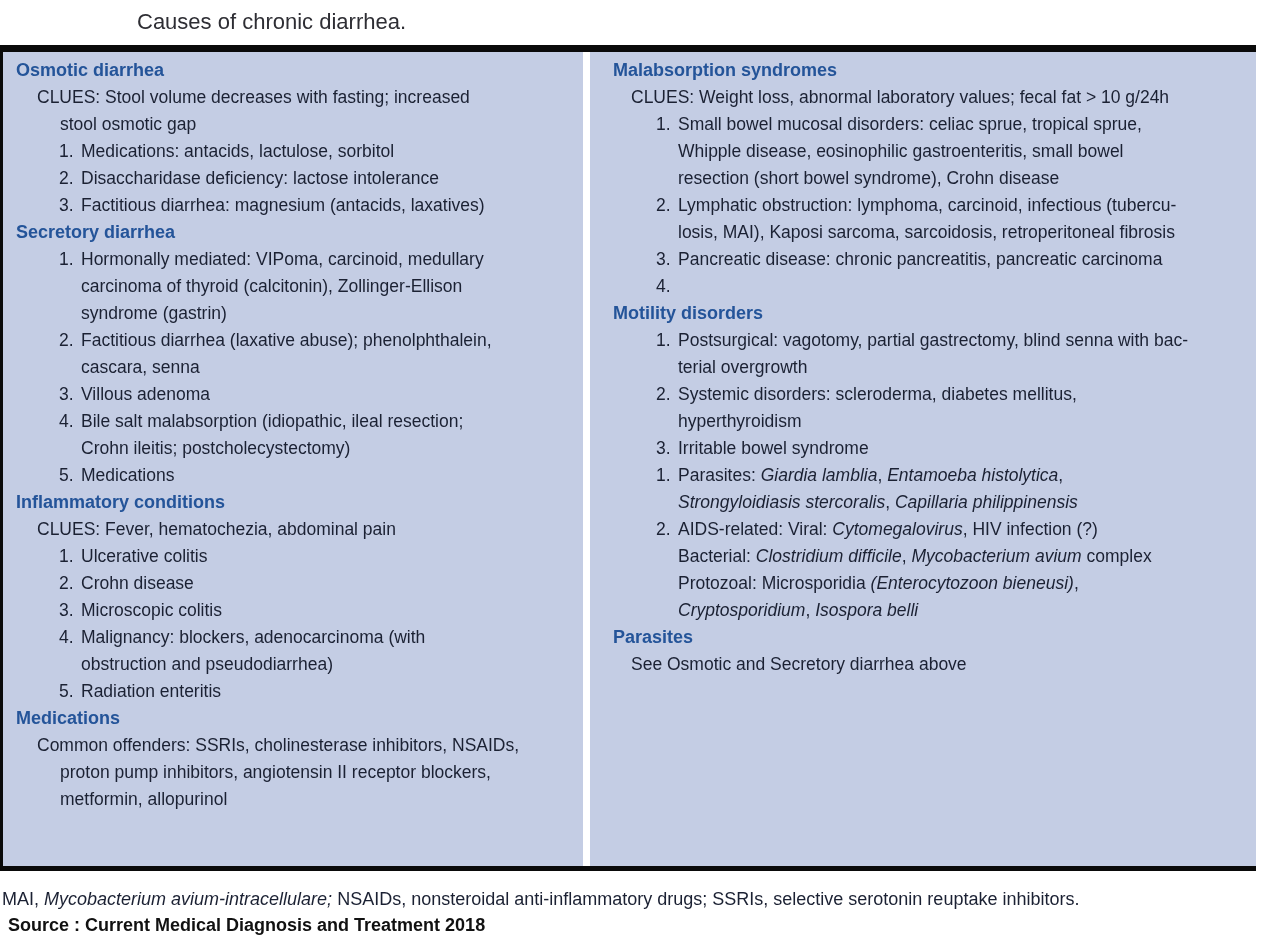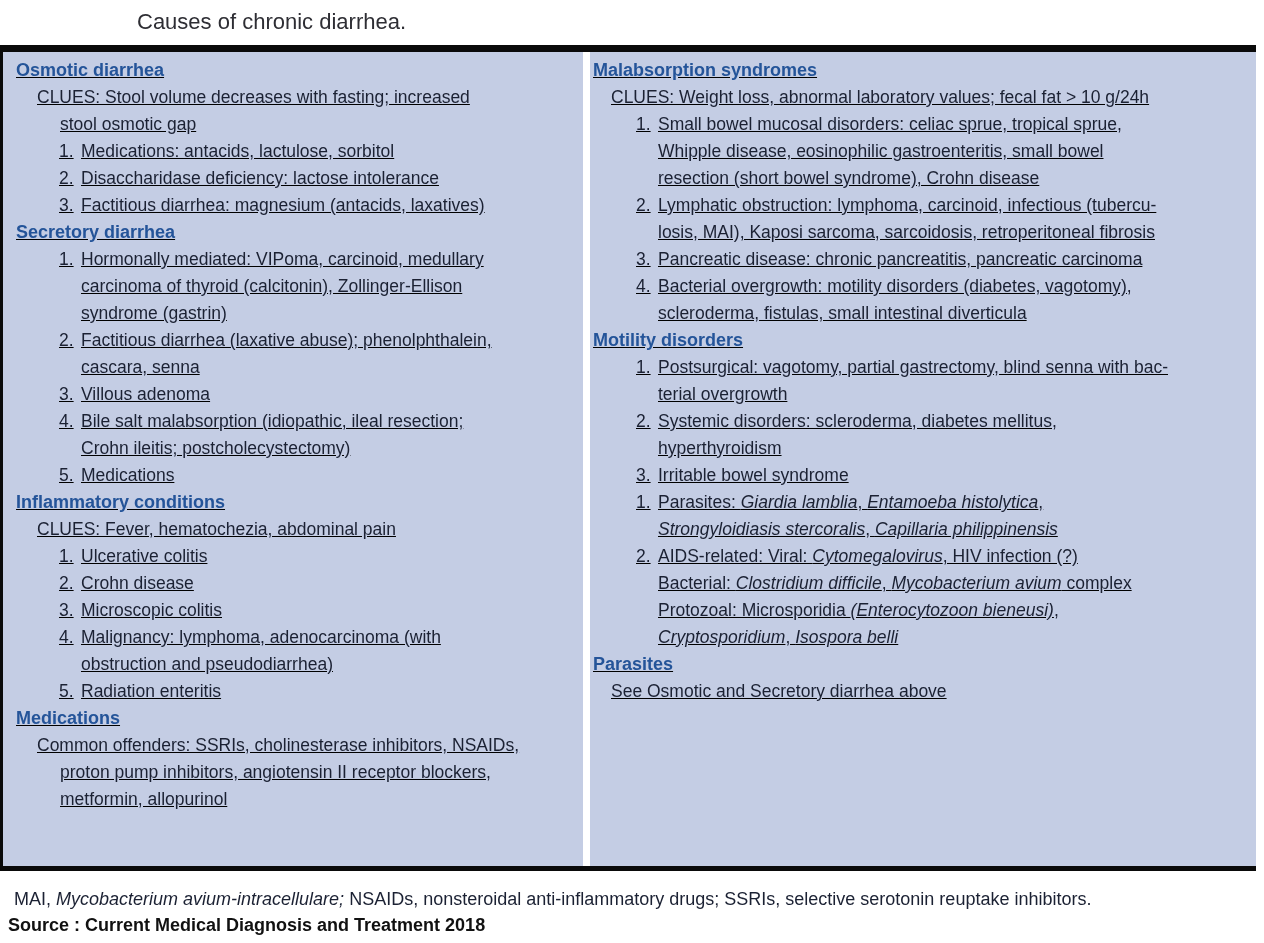--- a/index.html
+++ b/index.html
@@ -17,45 +17,44 @@
   }
   .panel {
     box-sizing: content-box;
     height: 814px;
     margin-right: 8px;
     border-top: 7px solid var(--border, #0a0a0a);
     border-bottom: 5px solid var(--border, #0a0a0a);
     border-left: 3px solid var(--border, #0a0a0a);
     background: var(--panel-bg, #c4cde4);
     display: flex;
-    text-decoration: underline;
   }
   .col {
     box-sizing: border-box;
     padding-top: 5px;
     font-size: 17.5px;
     line-height: 27px;
     color: var(--body-text, #1b2133);
     overflow: hidden;
   }
   .col.left  { flex: none; width: 580px; padding-left: 13px; padding-right: 4px; }
   .divider   { flex: none; width: 7px; background: #ffffff; }
-  .col.right { flex: 1; padding-left: 3px; padding-right: 6px; }
+  .col.right { flex: 1; padding-left: 23px; padding-right: 6px; }
   .heading {
     font-weight: bold;
     font-size: 18px;
     color: var(--heading-blue, #245499);
   }
   .clues { padding-left: 44px; text-indent: -23px; }
   .col.right .clues { padding-left: 41px; }
   .item { display: flex; padding-left: 43px; }
   .num  { flex: none; width: 22px; }
   .txt  { flex: 1; }
   .footer { margin-top: 15px; font-size: 18px; line-height: 26px; }
-  .abbrev { padding-left: 14px; color: var(--body-text, #1b2133); }
+  .abbrev { padding-left: 2px; color: var(--body-text, #1b2133); }
   .source { padding-left: 8px; font-weight: bold; color: #111111; }
 </style>
 </head>
 <body>
 
 <div class="page">
 
   <div class="title">Causes of chronic diarrhea.</div>
 
   <div class="panel">
@@ -113,21 +112,21 @@
         <div class="item">
           <span class="num">2.</span>
           <span class="txt"><span>Crohn disease</span></span>
         </div>
         <div class="item">
           <span class="num">3.</span>
           <span class="txt"><span>Microscopic colitis</span></span>
         </div>
         <div class="item">
           <span class="num">4.</span>
-          <span class="txt"><span>Malignancy: lymphoma, adenocarcinoma (with</span><br><span>obstruction and pseudodiarrhea)</span></span>
+          <span class="txt"><span>Malignancy: blockers, adenocarcinoma (with</span><br><span>obstruction and pseudodiarrhea)</span></span>
         </div>
         <div class="item">
           <span class="num">5.</span>
           <span class="txt"><span>Radiation enteritis</span></span>
         </div>
       </div>
 
       <div class="section">
         <div class="heading">Medications</div>
         <div class="clues"><span>Common offenders: SSRIs, cholinesterase inhibitors, NSAIDs,</span><br><span>proton pump inhibitors, angiotensin II receptor blockers,</span><br><span>metformin, allopurinol</span></div>
@@ -149,21 +148,20 @@
         <div class="item">
           <span class="num">2.</span>
           <span class="txt"><span>Lymphatic obstruction: lymphoma, carcinoid, infectious (tubercu-</span><br><span>losis, MAI), Kaposi sarcoma, sarcoidosis, retroperitoneal fibrosis</span></span>
         </div>
         <div class="item">
           <span class="num">3.</span>
           <span class="txt"><span>Pancreatic disease: chronic pancreatitis, pancreatic carcinoma</span></span>
         </div>
         <div class="item">
           <span class="num">4.</span>
-          <span class="txt"><span>Bacterial overgrowth: motility disorders (diabetes, vagotomy),</span><br><span>scleroderma, fistulas, small intestinal diverticula</span></span>
         </div>
       </div>
 
       <div class="section">
         <div class="heading">Motility disorders</div>
         <div class="item">
           <span class="num">1.</span>
           <span class="txt"><span>Postsurgical: vagotomy, partial gastrectomy, blind senna with bac-</span><br><span>terial overgrowth</span></span>
         </div>
         <div class="item">

